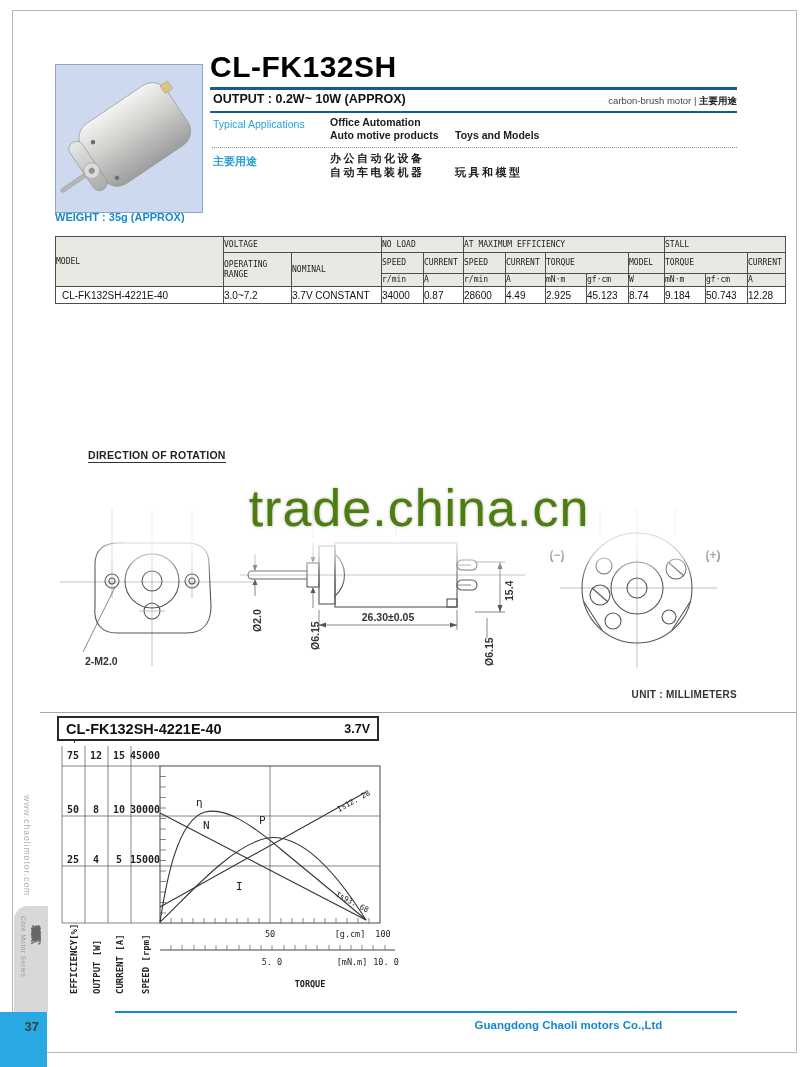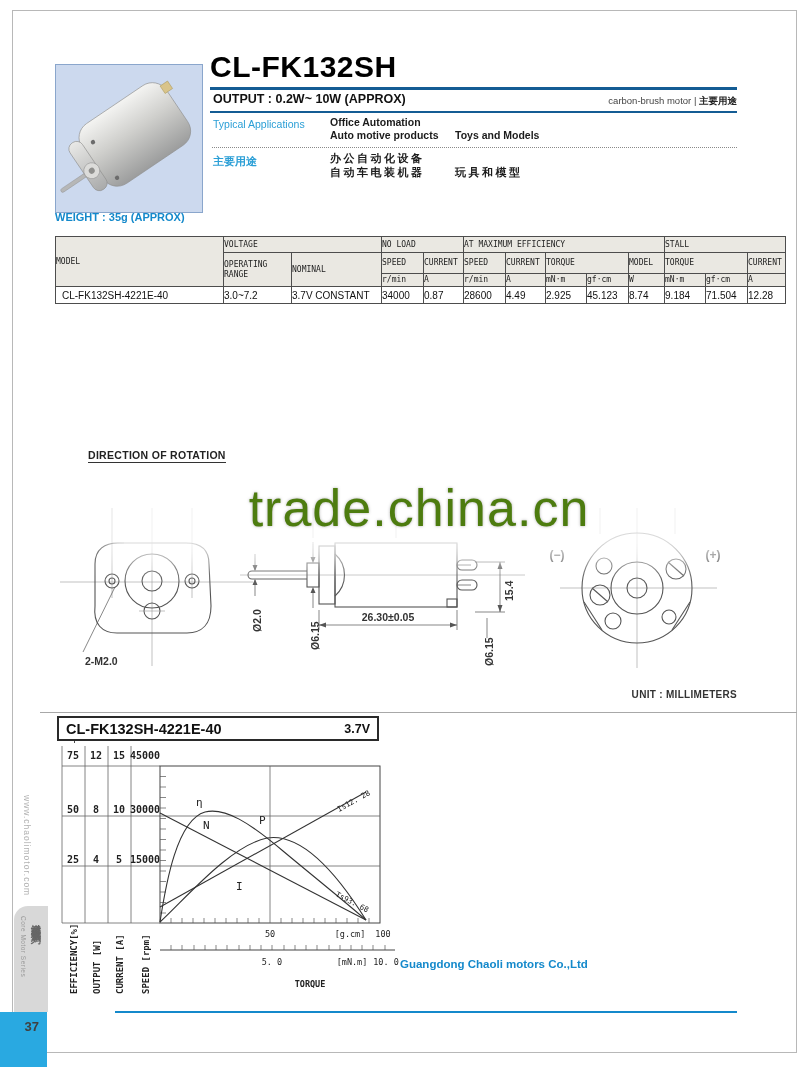--- a/index.html
+++ b/index.html
@@ -47,21 +47,21 @@
   
   .chart-box { left:57px; top:716px; width:322px; height:25px; border:2px solid #2a2a2a; background:#fff;
     display:flex; align-items:center; justify-content:space-between; padding:0 7px; z-index:2; }
   .chart-box .m { font-size:14.5px; font-weight:bold; color:#111; }
   .chart-box .v { font-size:12.5px; font-weight:bold; color:#111; }
   .chart-svg { left:55px; top:728px; }
   .chart-svg text { font-family:"DejaVu Sans Mono", monospace; fill:#222; }
 
   
   .footer-rule { left:115px; top:1011px; width:622px; border-top:2px solid #1489cb; }
-  .company { left:400px; top:958px; width:337px; text-align:left; font-size:11.5px; font-weight:bold; color:#1489cb; }
+  .company { left:400px; top:1019px; width:337px; text-align:center; font-size:11.5px; font-weight:bold; color:#1489cb; }
   .side-url { left:22px; top:795px; height:120px; writing-mode:vertical-rl; font-size:8.5px; color:#b2b2b2; letter-spacing:1px; }
   .series-tab { left:14px; top:906px; width:34px; height:106px; background:#d8d8d8; border-radius:14px 0 0 0;
     display:flex; flex-direction:row-reverse; justify-content:center; gap:2px; padding-top:10px; }
   .series-cn { writing-mode:vertical-rl; font-size:10px; font-weight:bold; color:#666; letter-spacing:2px; }
   .series-en { writing-mode:vertical-rl; font-size:6.5px; color:#9a9a9a; letter-spacing:0.5px; }
   .pageno-box { left:0; top:1012px; width:47px; height:55px; background:#29a9e1; z-index:7; }
   .pageno { position:absolute; right:8px; top:7px; color:#404040; font-size:13px; font-weight:bold; }
 
   svg .thin { stroke:#999; stroke-width:0.6; }
   svg .ln { stroke:#555; stroke-width:1.1; fill:none; }
@@ -171,21 +171,21 @@
       <td>3.0~7.2</td>
       <td>3.7V CONSTANT</td>
       <td>34000</td>
       <td>0.87</td>
       <td>28600</td>
       <td>4.49</td>
       <td>2.925</td>
       <td>45.123</td>
       <td>8.74</td>
       <td>9.184</td>
-      <td>71.504</td>
+      <td>50.743</td>
       <td>12.28</td>
     </tr>
   </tbody>
     </table>
 
   <div class="abs drawing-title">DIRECTION OF ROTATION</div>
 
   <svg class="abs drawing-svg" width="690" height="232" viewBox="0 0 690 232">
 
     <g>

